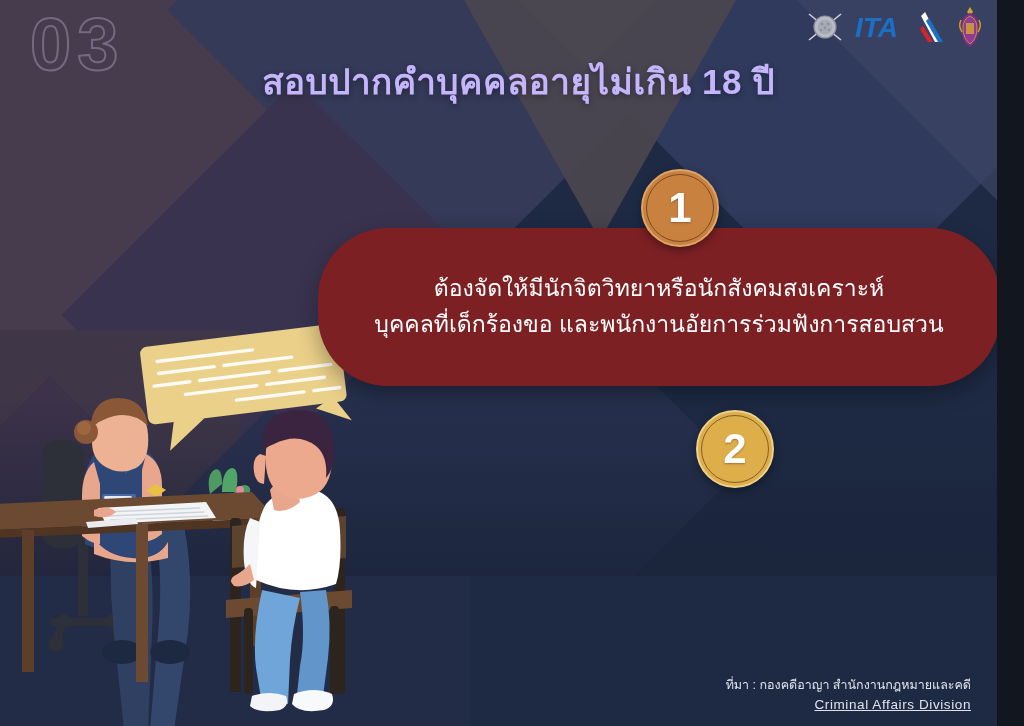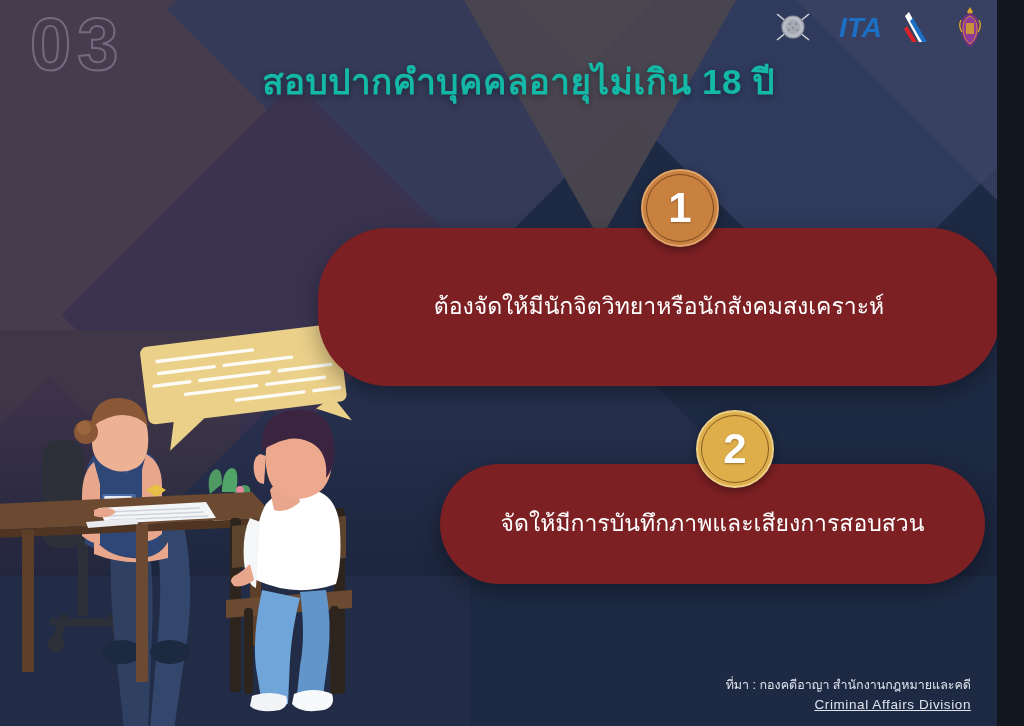--- a/index.html
+++ b/index.html
@@ -28,27 +28,27 @@
   .veil{position:absolute;inset:0;background:linear-gradient(180deg,rgba(25,34,56,0) 55%,rgba(25,34,56,.92) 86%);}
   .bottom-band{position:absolute;left:0;right:0;bottom:0;height:150px;background:#1e2a44;}
   .bottom-band2{position:absolute;left:0;bottom:0;width:470px;height:150px;background:#222c46;}
 
   
   .num-03{
     position:absolute;left:30px;top:8px;font-size:74px;font-weight:700;letter-spacing:6px;
     color:transparent;-webkit-text-stroke:2px #7d7289;opacity:.85;line-height:1;
   }
   .title{
-    position:absolute;left:0;right:0;top:54px;text-align:center;color:#14b8a6;
+    position:absolute;left:0;right:0;top:54px;text-align:center;color:#c4b5fd;
     font-size:35px;font-weight:700;letter-spacing:.5px;
     text-shadow:0 2px 6px rgba(0,0,0,.35);
     padding-left:40px;
   }
   
-  .logos{position:absolute;right:14px;top:6px;display:flex;align-items:center;gap:26px;}
+  .logos{position:absolute;right:14px;top:6px;display:flex;align-items:center;gap:10px;}
   .logo-police{width:40px;height:40px;display:block;}
   .logo-ita{height:34px;display:block;}
   .logo-royal{width:26px;height:42px;display:block;}
 
   
   .card{
     position:absolute;background:#7c2023;border-radius:70px;color:#fff;
     display:flex;align-items:center;justify-content:center;text-align:center;
     box-shadow:0 8px 22px rgba(0,0,0,.33);
   }
@@ -231,31 +231,27 @@
       <path d="M13 7 q9 3 9 14 q0 14 -9 20 q-9 -6 -9 -20 q0 -11 9 -14 Z" fill="#7a2d83"></path>
       <path d="M13 10 q7 3 7 12 q0 11 -7 16 q-7 -5 -7 -16 q0 -9 7 -12 Z" fill="#8f3a98" stroke="#d4a32a" stroke-width=".8"></path>
       <rect x="9" y="17" width="8" height="11" fill="#d4a32a" opacity=".85"></rect>
       <path d="M4 14 q-3 6 1 12 M22 14 q3 6 -1 12" stroke="#d4a32a" stroke-width="1.4" fill="none"></path>
     </svg>
   </div>
 
   <div class="card card-1">
     <div class="card-text">
       <div>ต้องจัดให้มีนักจิตวิทยาหรือนักสังคมสงเคราะห์</div>
+      <div>บุคคลที่เด็กร้องขอ และพนักงานอัยการร่วมฟังการสอบสวน</div>
     </div>
   </div>
   <div class="badge badge-1">
     <span>1</span>
   </div>
 
-  <div class="card card-2">
-    <div class="card-text">
-      <div>จัดให้มีการบันทึกภาพและเสียงการสอบสวน</div>
-    </div>
-  </div>
   <div class="badge badge-2">
     <span>2</span>
   </div>
 
   <div class="footer">
     <div>ที่มา : กองคดีอาญา สำนักงานกฎหมายและคดี</div>
     <div class="en">Criminal Affairs Division</div>
   </div>
 
 </div>

